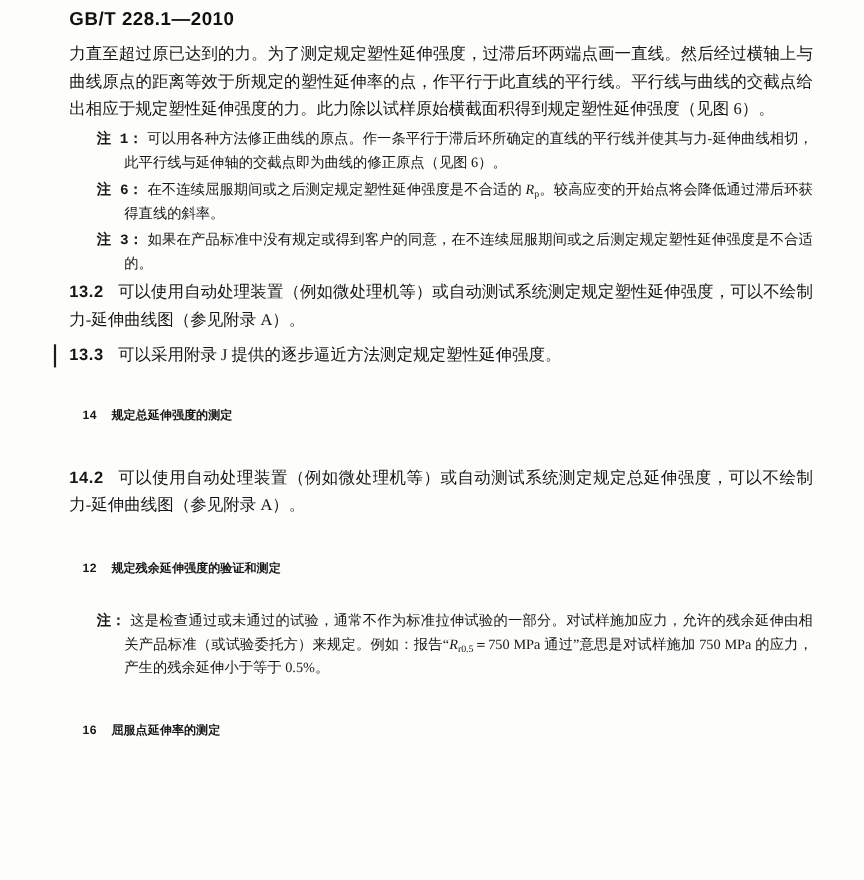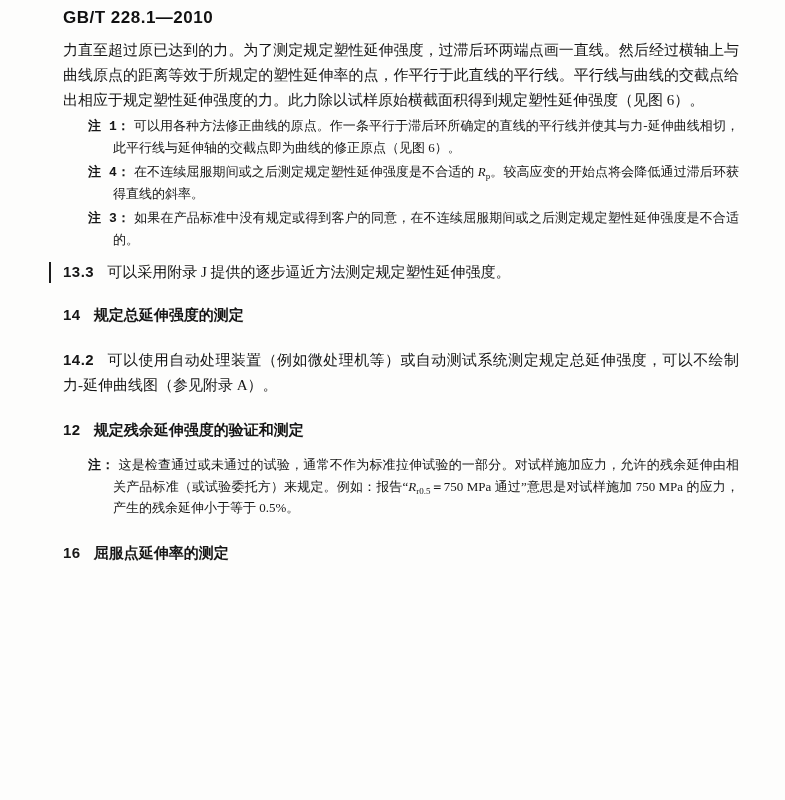--- a/index.html
+++ b/index.html
@@ -37,23 +37,23 @@
   .clause-num, .section-num {
     font-family: "Liberation Sans", "DejaVu Sans", sans-serif;
     font-weight: bold;
     font-style: normal;
     margin-right: 13px;
     letter-spacing: 0.5px;
   }
   .section-heading {
     font-family: "Liberation Sans", "DejaVu Sans", sans-serif;
     font-weight: bold;
-    font-size: 15px;
+    font-size: 11px;
     line-height: 20px;
-    margin: 0;
+    margin: 12px;
   }
   .notes { margin: 2px 0 0 0; }
   .note {
     position: relative;
     padding-left: 50px;
     text-indent: -25px;
     text-align: justify;
     font-size: 13px;
     line-height: 21px;
     margin: 0 0 3px 0;
@@ -90,24 +90,25 @@
 <body>
 
 <div class="page">
 
   <div class="doc-number">GB/T 228.1—2010</div>
 
   <p class="body-para para-cont"><span>力直至超过原已达到的力。为了测定规定塑性延伸强度，过滞后环两端点画一直线。然后经过横轴上与曲线原点的距离等效于所规定的塑性延伸率的点，作平行于此直线的平行线。平行线与曲线的交截点给出相应于规定塑性延伸强度的力。此力除以试样原始横截面积得到规定塑性延伸强度（见图 6）。</span></p>
 
   <div class="notes">
     <div class="note"><span class="note-label">注 1：</span><span>可以用各种方法修正曲线的原点。作一条平行于滞后环所确定的直线的平行线并使其与力-延伸曲线相切，此平行线与延伸轴的交截点即为曲线的修正原点（见图 6）。</span></div>
-    <div class="note"><span class="note-label">注 4：</span><span>在不连续屈服期间或之后测定规定塑性延伸强度是不合适的 </span><span class="sym">R</span><sub class="ss">p</sub><span>。较高应变的开始点将会降低通过滞后环获得直线的斜率。</span></div>
+    <div class="note"><span class="note-label">注 6：</span><span>在不连续屈服期间或之后测定规定塑性延伸强度是不合适的 </span><span class="sym">R</span><sub class="ss">p</sub><span>。较高应变的开始点将会降低通过滞后环获得直线的斜率。</span></div>
     <div class="note"><span class="note-label">注 3：</span><span>如果在产品标准中没有规定或得到客户的同意，在不连续屈服期间或之后测定规定塑性延伸强度是不合适的。</span></div>
   </div>
 
+  <p class="clause"><span class="clause-num">13.2</span><span>可以使用自动处理装置（例如微处理机等）或自动测试系统测定规定塑性延伸强度，可以不绘制力-延伸曲线图（参见附录 A）。</span></p>
 
   <div class="gap-6"></div>
 
   <p class="clause"><span class="rev-bar rev-bar-133"></span><span class="clause-num">13.3</span><span>可以采用附录 J 提供的逐步逼近方法测定规定塑性延伸强度。</span></p>
 
   <div class="gap-20"></div>
 
   <h2 class="section-heading"><span class="section-num">14</span><span>规定总延伸强度的测定</span></h2>
 
   <div class="gap-18"></div>

